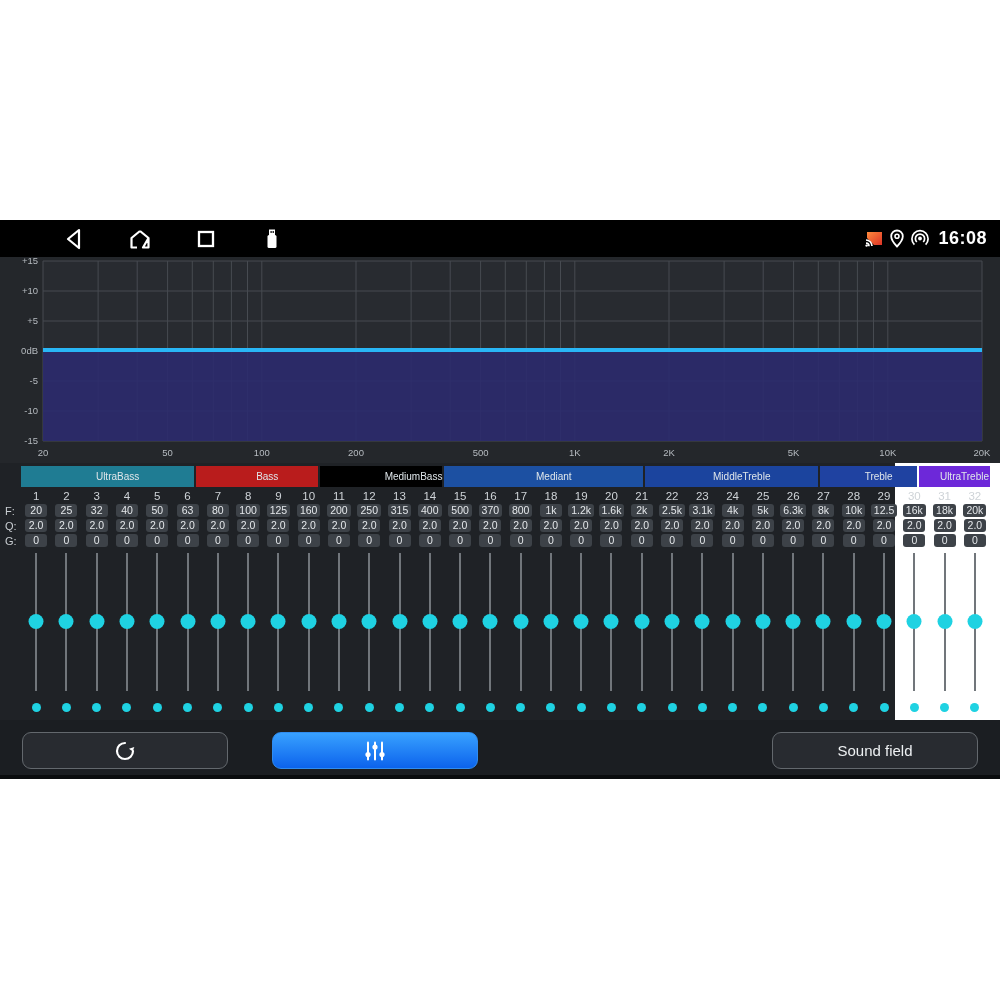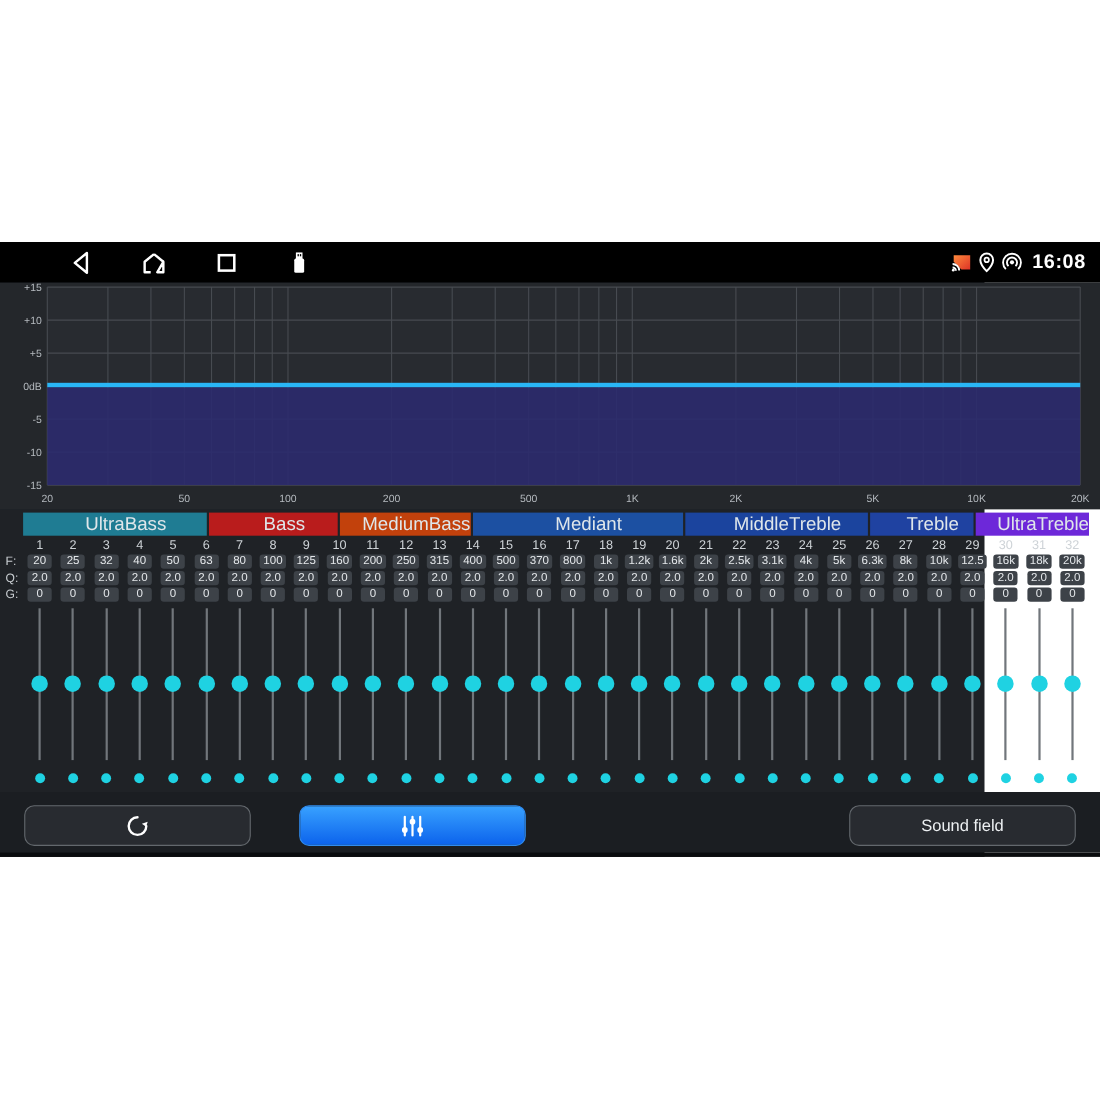--- a/index.html
+++ b/index.html
@@ -10,21 +10,21 @@
   .navbar{position:absolute;top:0;left:0;width:1000px;height:37px;background:#000;display:flex;align-items:center;}
   .nav-left{display:flex;align-items:center;padding-left:62px;}
   .nav-ic{width:24px;height:24px;margin-right:42px;display:flex;align-items:center;justify-content:center;}
   .nav-right{margin-left:auto;display:flex;align-items:center;gap:5px;padding-right:13px;}
   .time{color:#fff;font-size:18px;font-weight:700;letter-spacing:.5px;margin-left:3px;}
   
   .graph-section{position:absolute;top:37px;left:0;width:1000px;height:206px;background:#24272b;}
   #eq-svg{display:block;font-family:"Liberation Sans",sans-serif;}
   
   .band-bar{position:absolute;top:246px;left:21px;width:969px;height:21px;display:flex;gap:2px;}
-  .band-seg{display:flex;align-items:center;justify-content:center;color:#dfe6ea;font-size:17px;padding-left:20px;}
+  .band-seg{display:flex;align-items:center;justify-content:center;color:#dfe6ea;font-size:10px;padding-left:20px;}
   
   .row-labels{position:absolute;left:5px;top:268px;width:16px;color:#c9ced2;font-size:11px;}
   .row-labels div{height:15px;line-height:13px;}
   .row-labels .rl-f{margin-top:17px;}
   #channels{position:absolute;top:268px;left:21px;width:969px;display:flex;}
   .col{flex:1 1 0;display:flex;flex-direction:column;align-items:center;min-width:0;}
   .num{height:16px;line-height:16px;font-size:11.5px;color:#ced3d7;}
   .vbox{height:13px;line-height:13px;margin-bottom:2px;padding:0 3px;min-width:16px;background:#3d4248;border-radius:3px;font-size:10.5px;color:#e4e7ea;text-align:center;white-space:nowrap;}
   .slider{position:relative;height:148px;width:100%;}
   .track{position:absolute;left:50%;top:4px;width:2px;height:138px;transform:translateX(-50%);background:#71767b;}
@@ -163,21 +163,21 @@
         </svg>
     </div>
 
     <div class="band-bar" id="band-bar">
         <div class="band-seg" style="flex: 6 1 0px; background: rgb(31, 124, 147);">
           <span>UltraBass</span>
         </div>
         <div class="band-seg" style="flex: 4 1 0px; background: #b91c1c;">
           <span>Bass</span>
         </div>
-        <div class="band-seg" style="flex: 4 1 0px; background: #c2410c;">
+        <div class="band-seg" style="flex: 4 1 0px; background: #000000; justify-content: flex-end;">
           <span>MediumBass</span>
         </div>
         <div class="band-seg" style="flex: 7 1 0px; background: rgb(28, 80, 162);">
           <span>Mediant</span>
         </div>
         <div class="band-seg" style="flex: 6 1 0px; background: rgb(27, 68, 158);">
           <span>MiddleTreble</span>
         </div>
         <div class="band-seg" style="flex: 3 1 0px; background: rgb(31, 66, 161);">
           <span>Treble</span>

